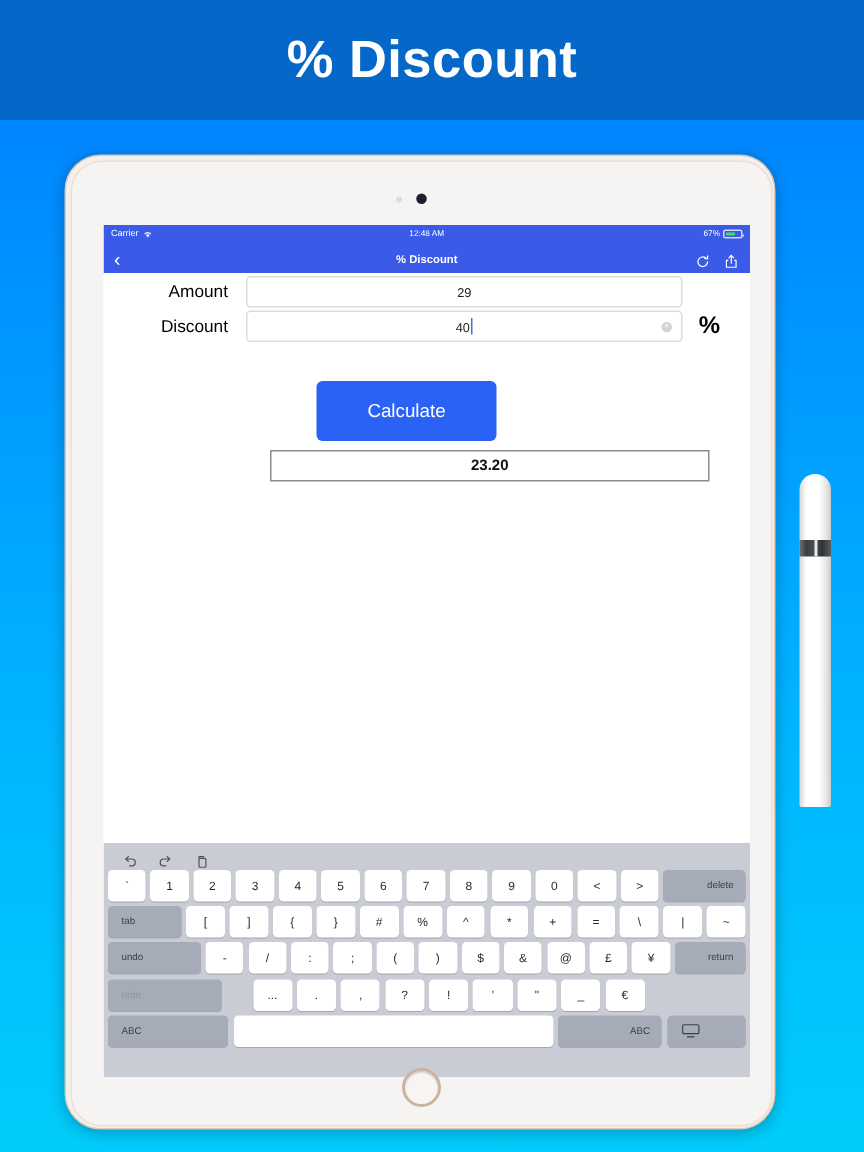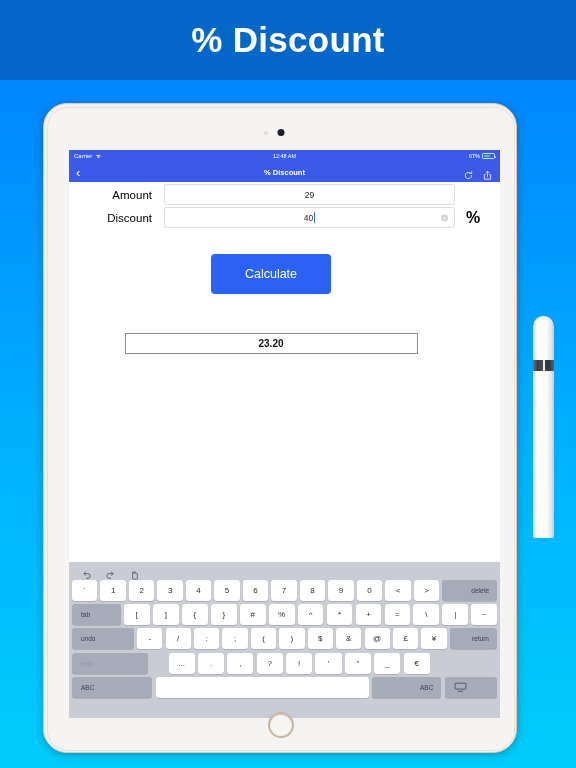--- a/index.html
+++ b/index.html
@@ -140,21 +140,21 @@
   .pct-spacer { width: 27px; flex: 0 0 auto; }
 
   #calc-wrap { display: flex; justify-content: center; margin-top: 26px; padding-right: 27px;}
   #calc-btn {
     width: 120px; height: 40px;
     background: #2962f5; color: #fff;
     border: none; border-radius: 4px;
     font-size: 12.5px; cursor: pointer;
     font-family: "Liberation Sans", sans-serif;
   }
-  #result-wrap { display: flex; justify-content: center; margin-top: 39px; padding-right: 27px;}
+  #result-wrap { display: flex; justify-content: flex-end; margin-top: 6px; padding-right: 27px;}
   #result-field {
     width: 293px; height: 21px;
     border: 1px solid #8c8c8c; background: #fff;
     display: flex; align-items: center; justify-content: center;
     font-size: 10px; font-weight: bold; color: #111;
   }
 
   
   #keyboard {
     position: absolute; left: 0; bottom: 0; width: 431px; height: 158px;

